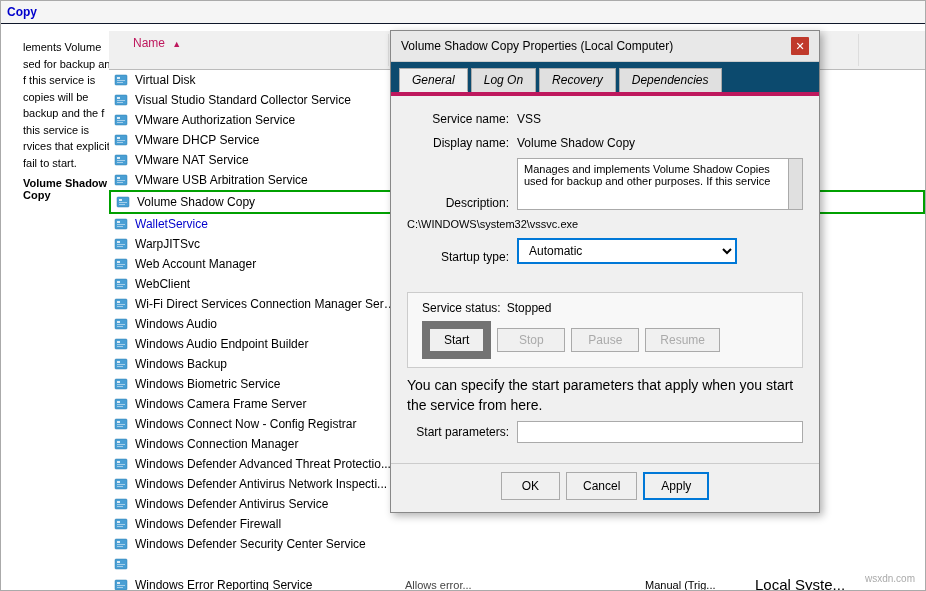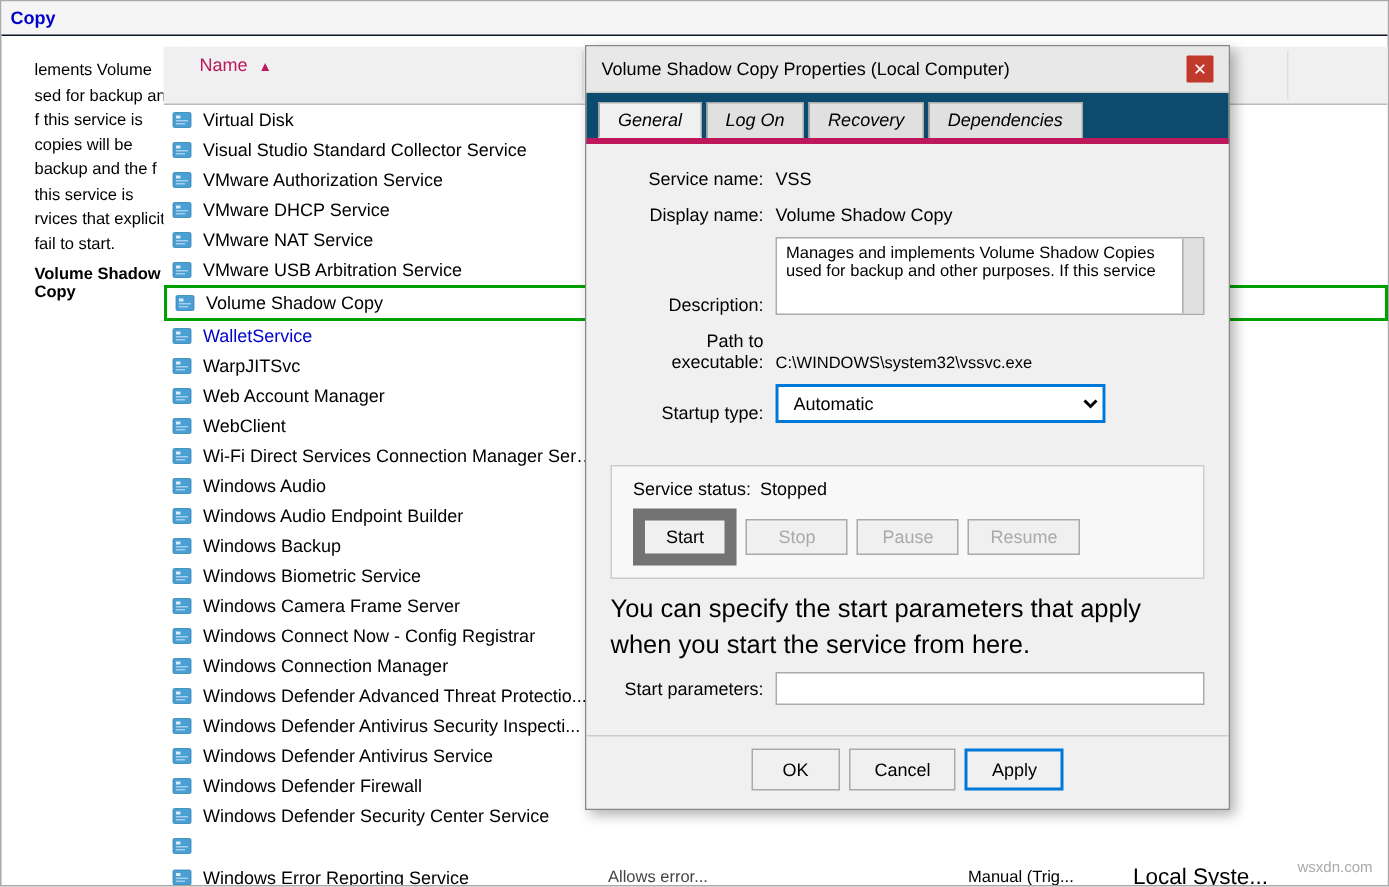--- a/index.html
+++ b/index.html
@@ -295,21 +295,21 @@
       flex: 1;
       height: 22px;
       border: 1px solid #aaa;
       background: #fff;
       font-size: 12px;
       padding: 2px 4px;
       outline: none;
     }
 
     .info-text {
-      font-size: 17px;
+      font-size: 14px;
       color: #000;
       margin-bottom: 6px;
       line-height: 1.4;
     }
 
     
     .dialog-actions {
       display: flex;
       justify-content: center;
       gap: 6px;
@@ -686,21 +686,21 @@
         </div>
         <div class="service-item">
           <span class="svc-icon">
             <svg viewBox="0 0 14 14" fill="none" xmlns="http://www.w3.org/2000/svg">
       <rect x="1" y="2" width="12" height="10" rx="1" fill="#4a9fd4" stroke="#2a7db0" stroke-width="0.5"></rect>
       <rect x="3" y="4" width="3" height="2" fill="#fff" opacity="0.8"></rect>
       <rect x="3" y="7" width="8" height="1" fill="#fff" opacity="0.5"></rect>
       <rect x="3" y="9" width="6" height="1" fill="#fff" opacity="0.5"></rect>
     </svg>
           </span>
-          <span class="svc-name">Windows Defender Antivirus Security Inspecti...</span>
+          <span class="svc-name">Windows Defender Antivirus Network Inspecti...</span>
           <span class="svc-desc"></span>
           <span class="svc-status"></span>
           <span class="svc-startup"></span>
           <span class="svc-logon"></span>
         </div>
         <div class="service-item">
           <span class="svc-icon">
             <svg viewBox="0 0 14 14" fill="none" xmlns="http://www.w3.org/2000/svg">
       <rect x="1" y="2" width="12" height="10" rx="1" fill="#4a9fd4" stroke="#2a7db0" stroke-width="0.5"></rect>
       <rect x="3" y="4" width="3" height="2" fill="#fff" opacity="0.8"></rect>
@@ -822,21 +822,20 @@
 
     <div class="field-row">
       <span class="field-label">Description:</span>
       <div class="desc-box">
         <span style="font-size:11px;">Manages and implements Volume Shadow Copies used for backup and other purposes. If this service</span>
         <div class="desc-scrollbar"></div>
       </div>
     </div>
 
     <div class="field-row">
-      <span class="field-label">Path to executable:</span>
       <span class="field-value path-value">C:\WINDOWS\system32\vssvc.exe</span>
     </div>
 
     <div class="field-row">
       <span class="field-label">Startup type:</span>
       <select class="startup-select">
         <option>Automatic</option>
         <option>Automatic (Delayed Start)</option>
         <option>Manual</option>
         <option>Disabled</option>

